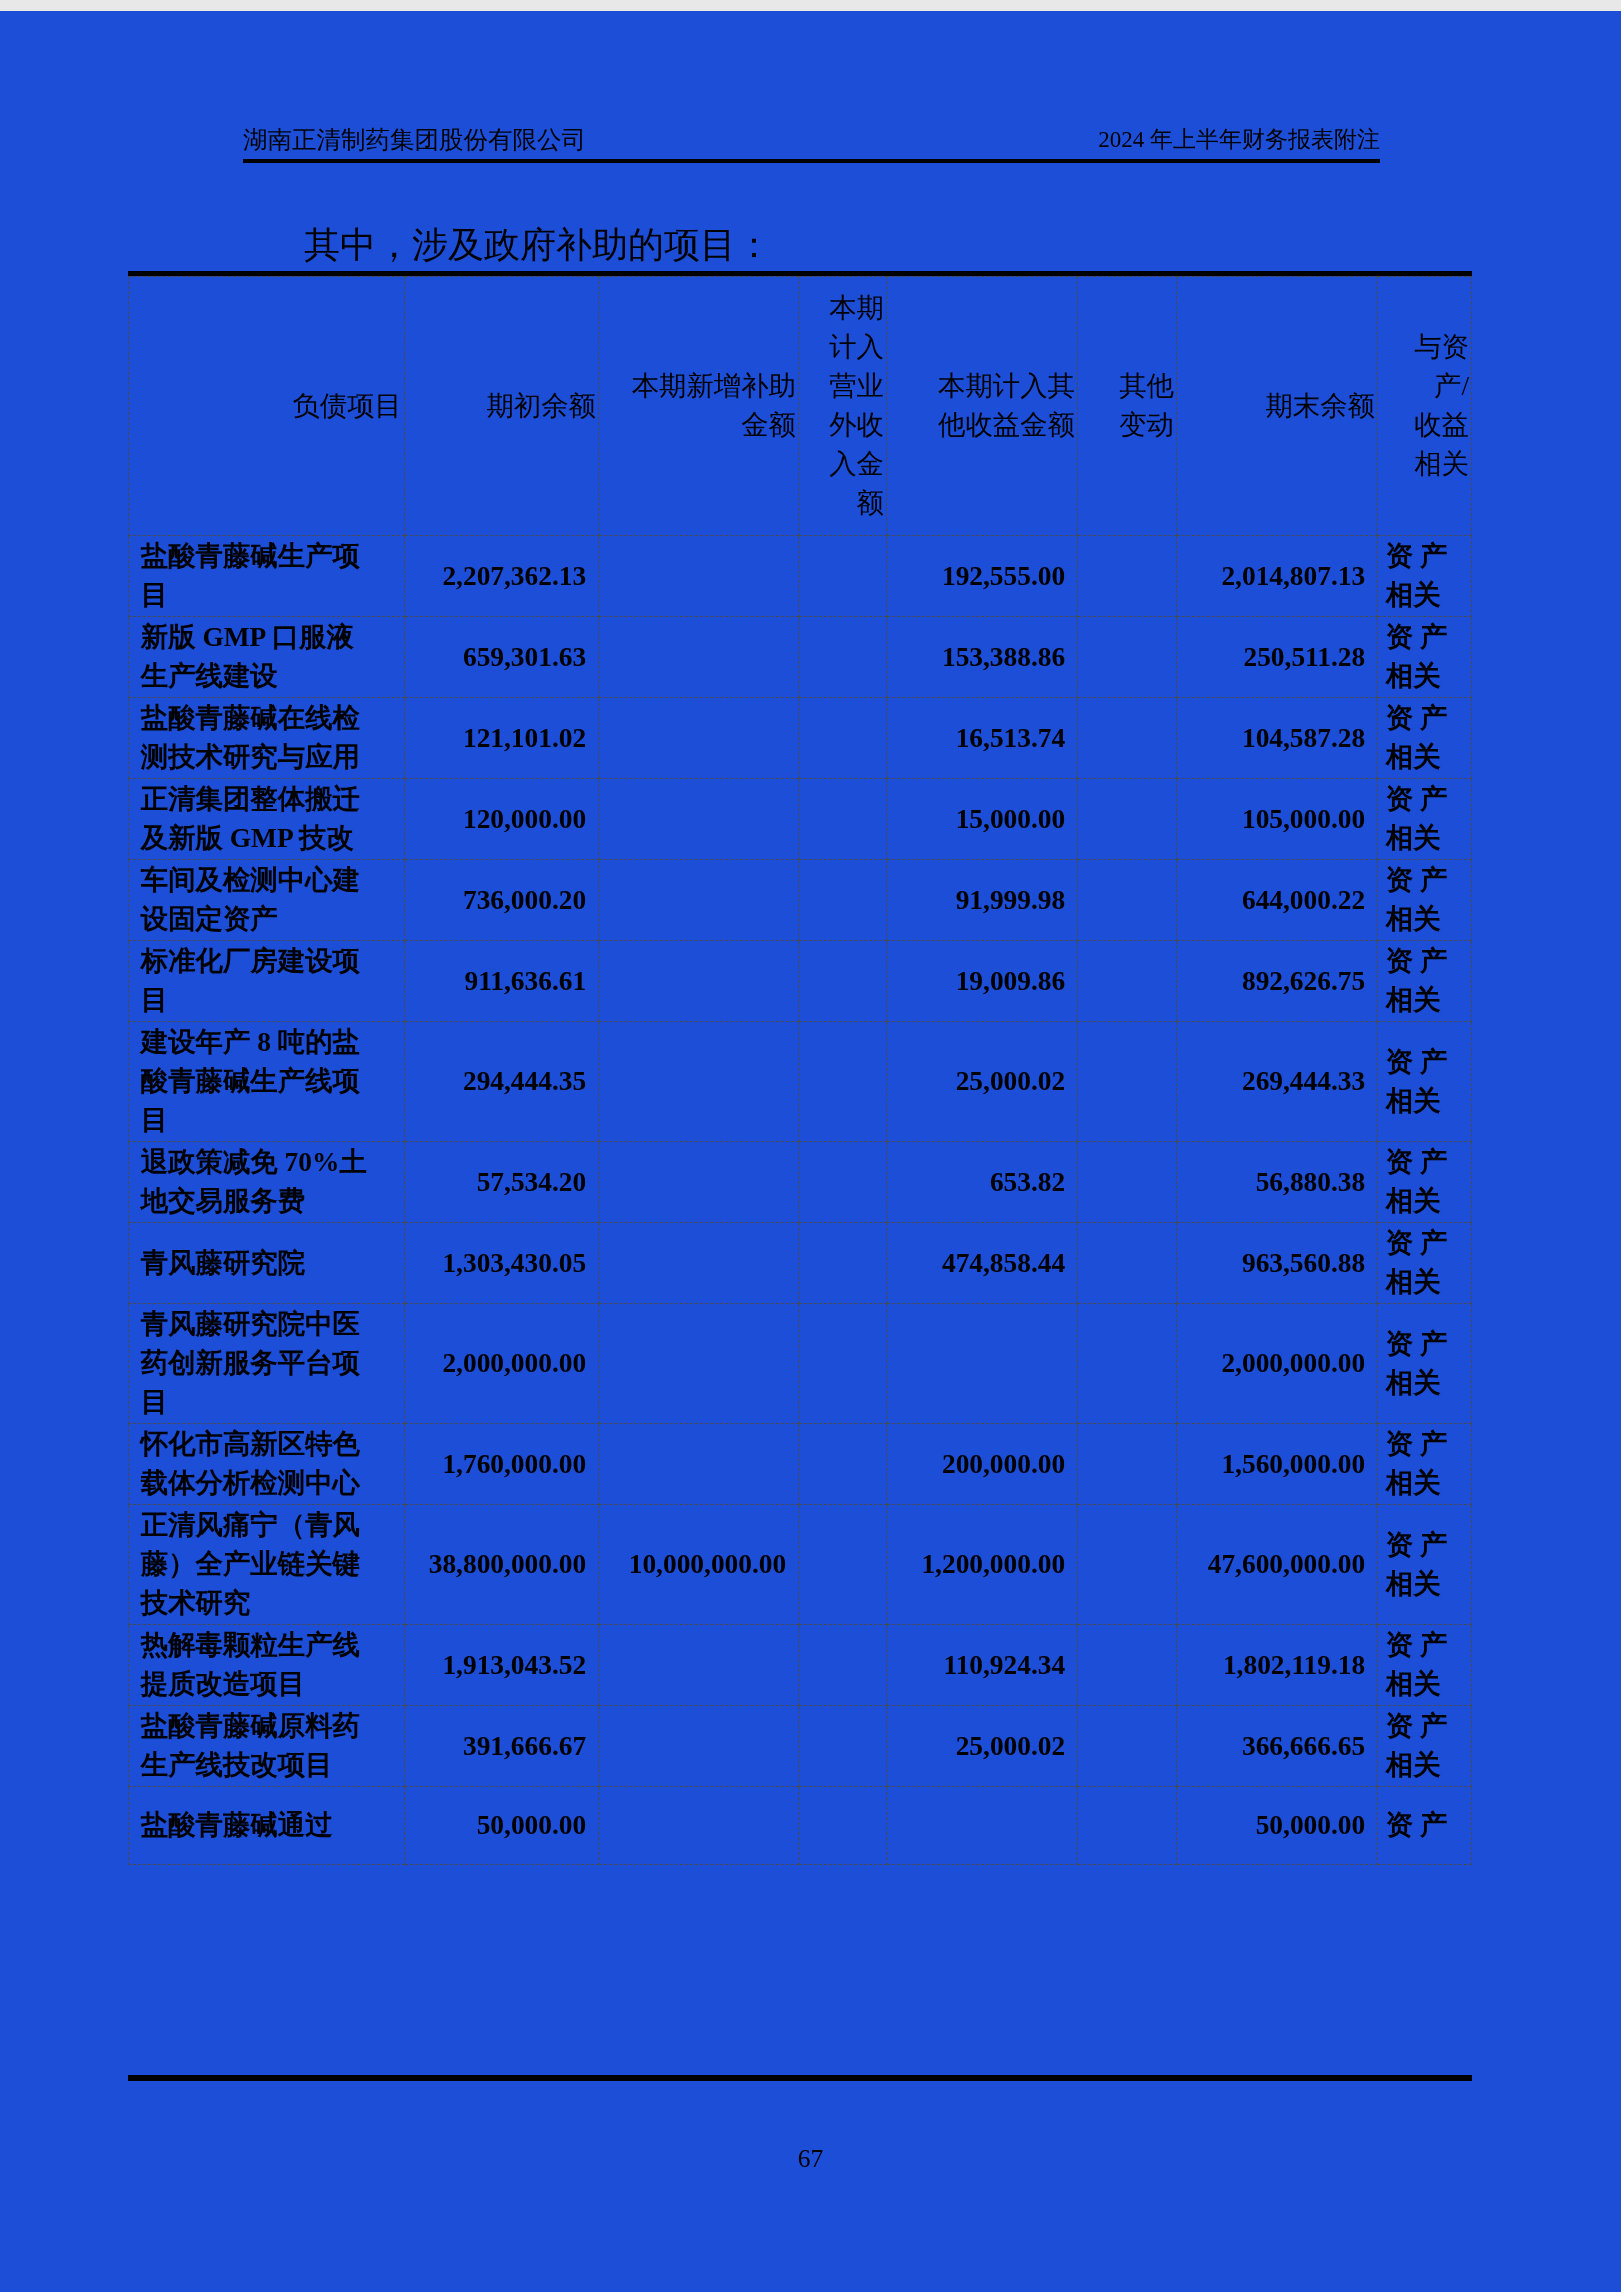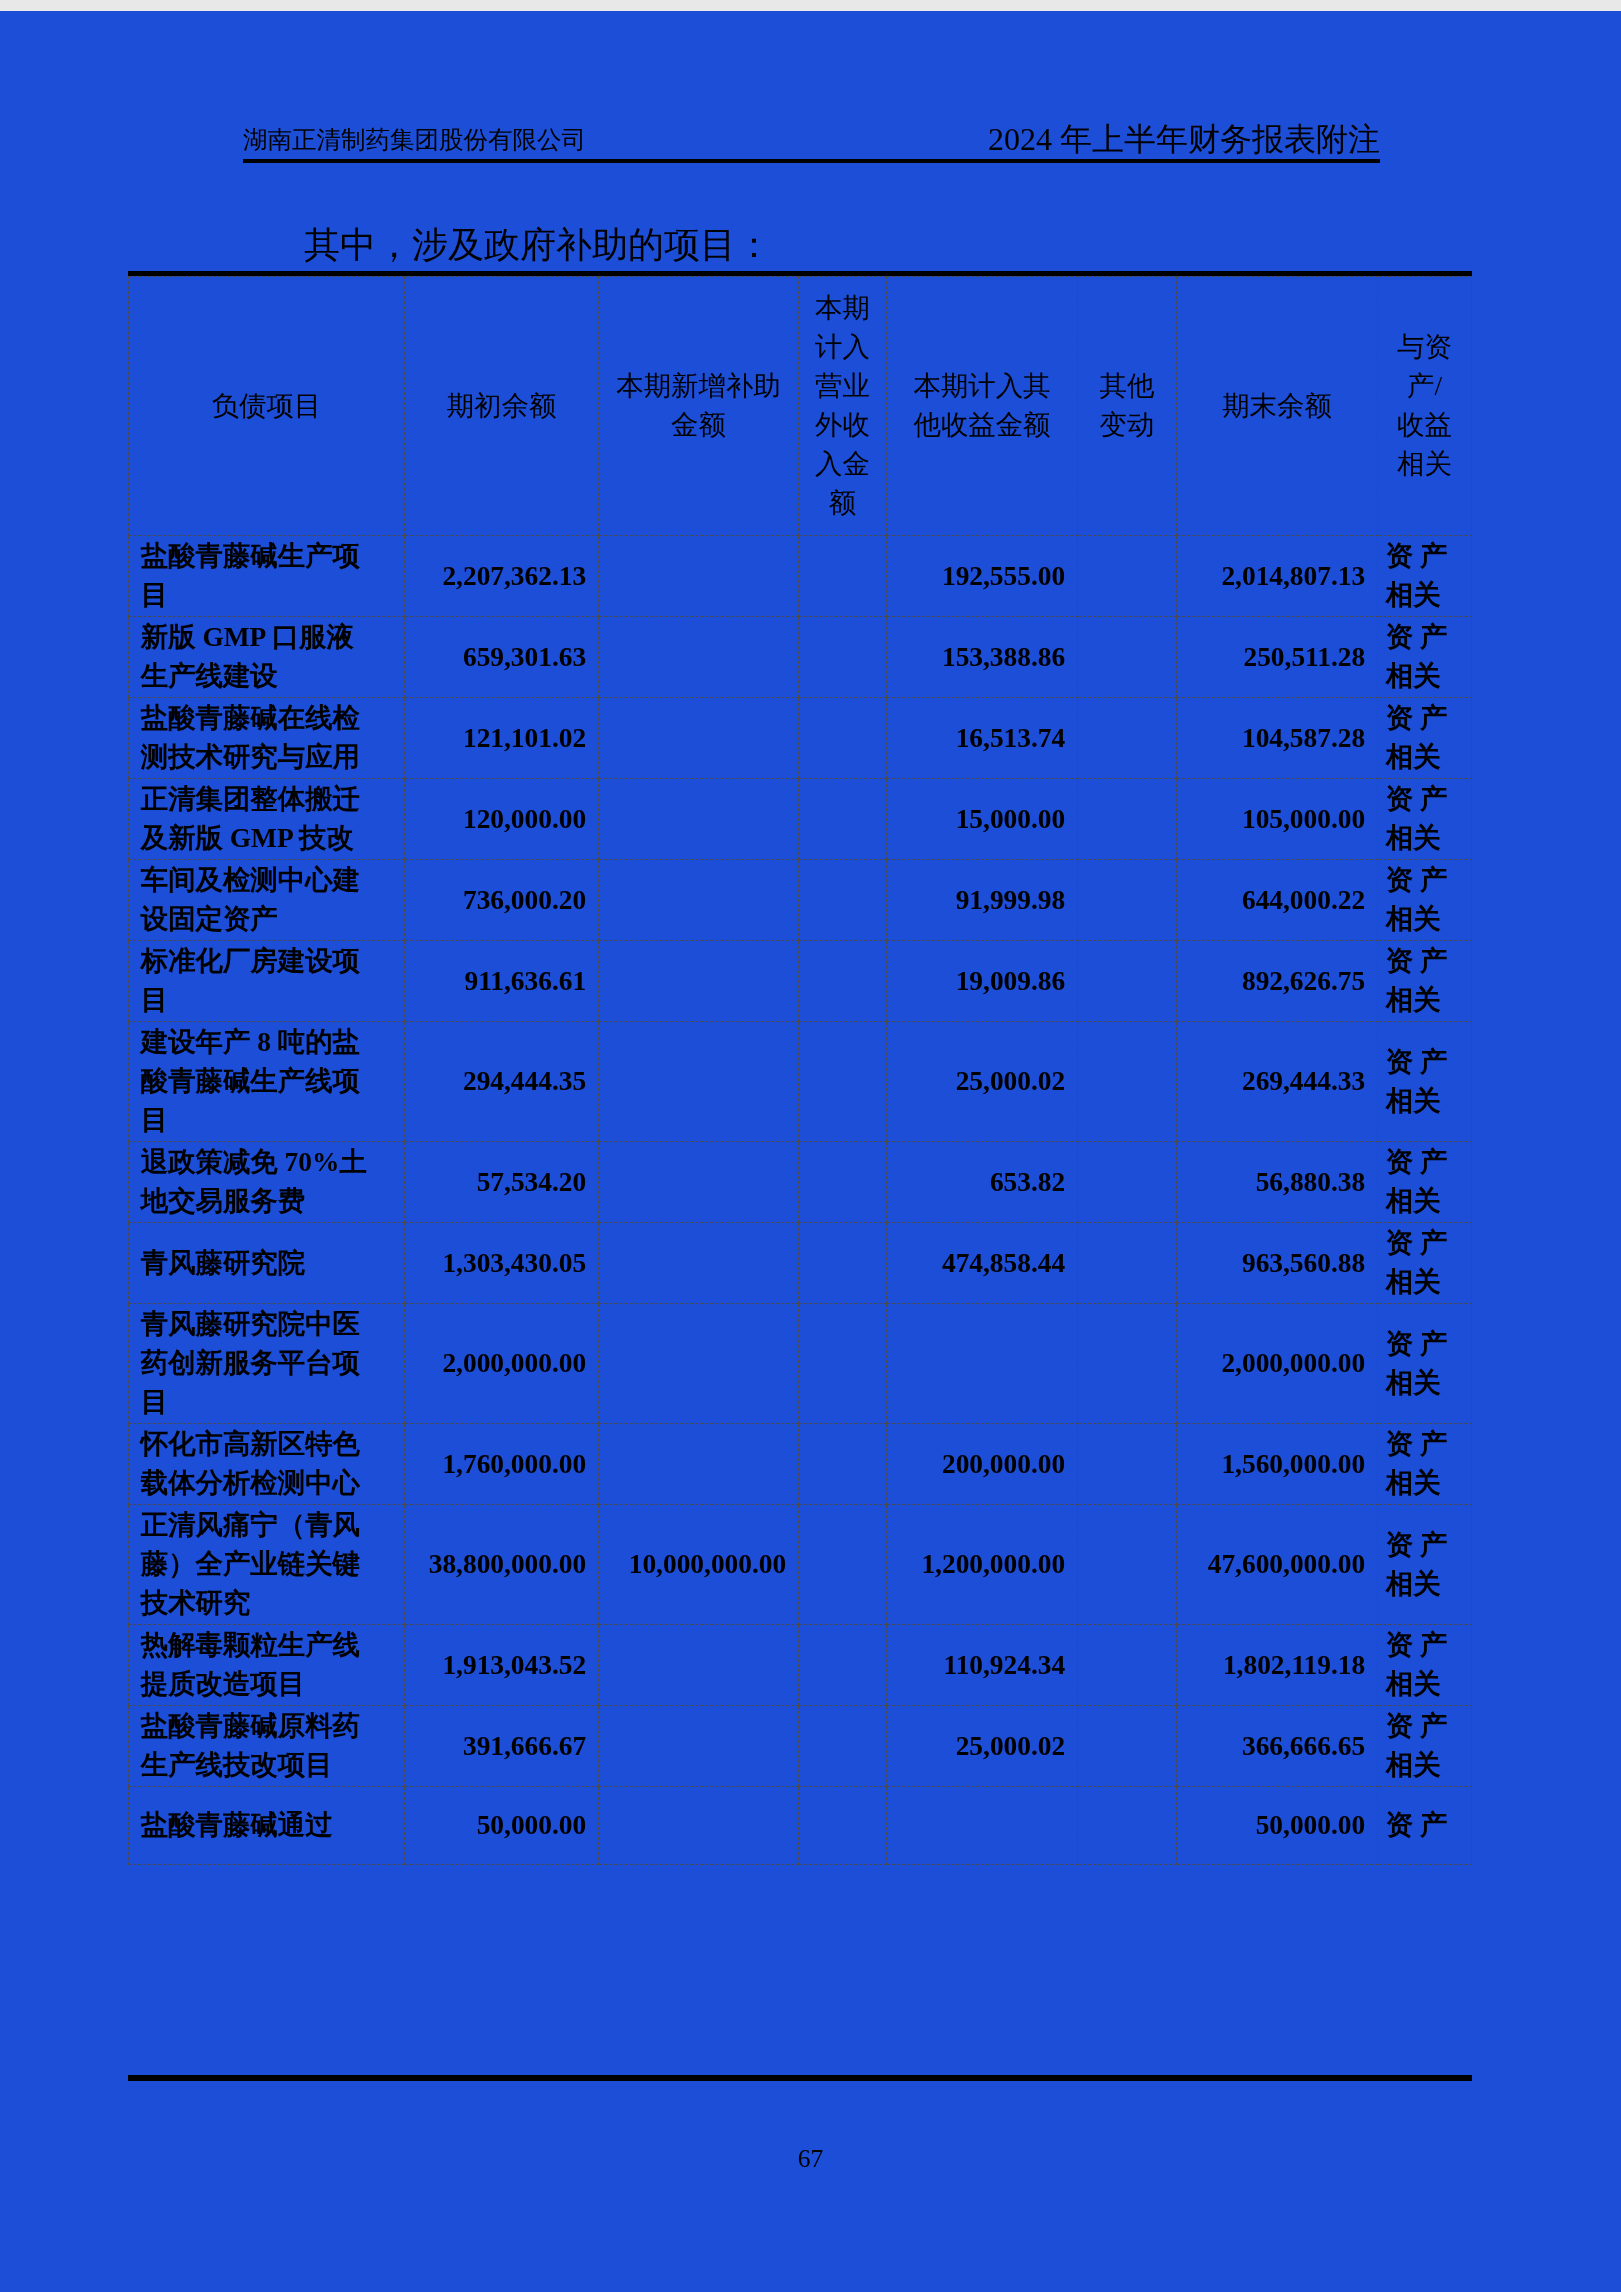--- a/index.html
+++ b/index.html
@@ -8,21 +8,21 @@
     font-family:"Liberation Serif","DejaVu Serif",serif; color:#000;
     overflow:hidden; margin:11px auto;
   }
   
   .doc-header-left {
     position:absolute; left:243px; top:114px;
     font-size:24.5px; line-height:29px; white-space:nowrap;
   }
   .doc-header-right {
     position:absolute; right:241px; top:114px;
-    font-size:32px; line-height:29px; white-space:nowrap;
+    font-size:23px; line-height:29px; white-space:nowrap;
   }
   .header-rule {
     position:absolute; left:243px; top:148px; width:1137px; height:3.9px; background:#000;
   }
   
   .intro {
     position:absolute; left:304px; top:217px;
     font-size:36px; line-height:35px; white-space:nowrap;
   }
   
@@ -34,21 +34,21 @@
   table.subsidy {
     border-collapse:collapse; table-layout:fixed; width:1344px;
     font-size:27.4px;
   }
   table.subsidy th, table.subsidy td {
     border:1px dashed #4a4a4a; vertical-align:middle;
     overflow:hidden; box-sizing:border-box;
   }
   table.subsidy thead tr { height:240px; }
   table.subsidy thead th {
-    font-weight:normal; text-align:center; line-height:39px; padding:12px 2px;
+    font-weight:normal; text-align:right; line-height:39px; padding:12px 2px;
   }
   table.subsidy tbody tr { height:78px;font-weight:bold; }
   td.name {
     text-align:left; line-height:39px; padding:1px 23.5px 1px 11.8px;
   }
   td.num {
     text-align:right; padding:1px 11.8px 1px 2px; white-space:nowrap;
   }
   td.related {
     text-align:left; line-height:39px; padding:1px 3.9px 1px 7.8px;

